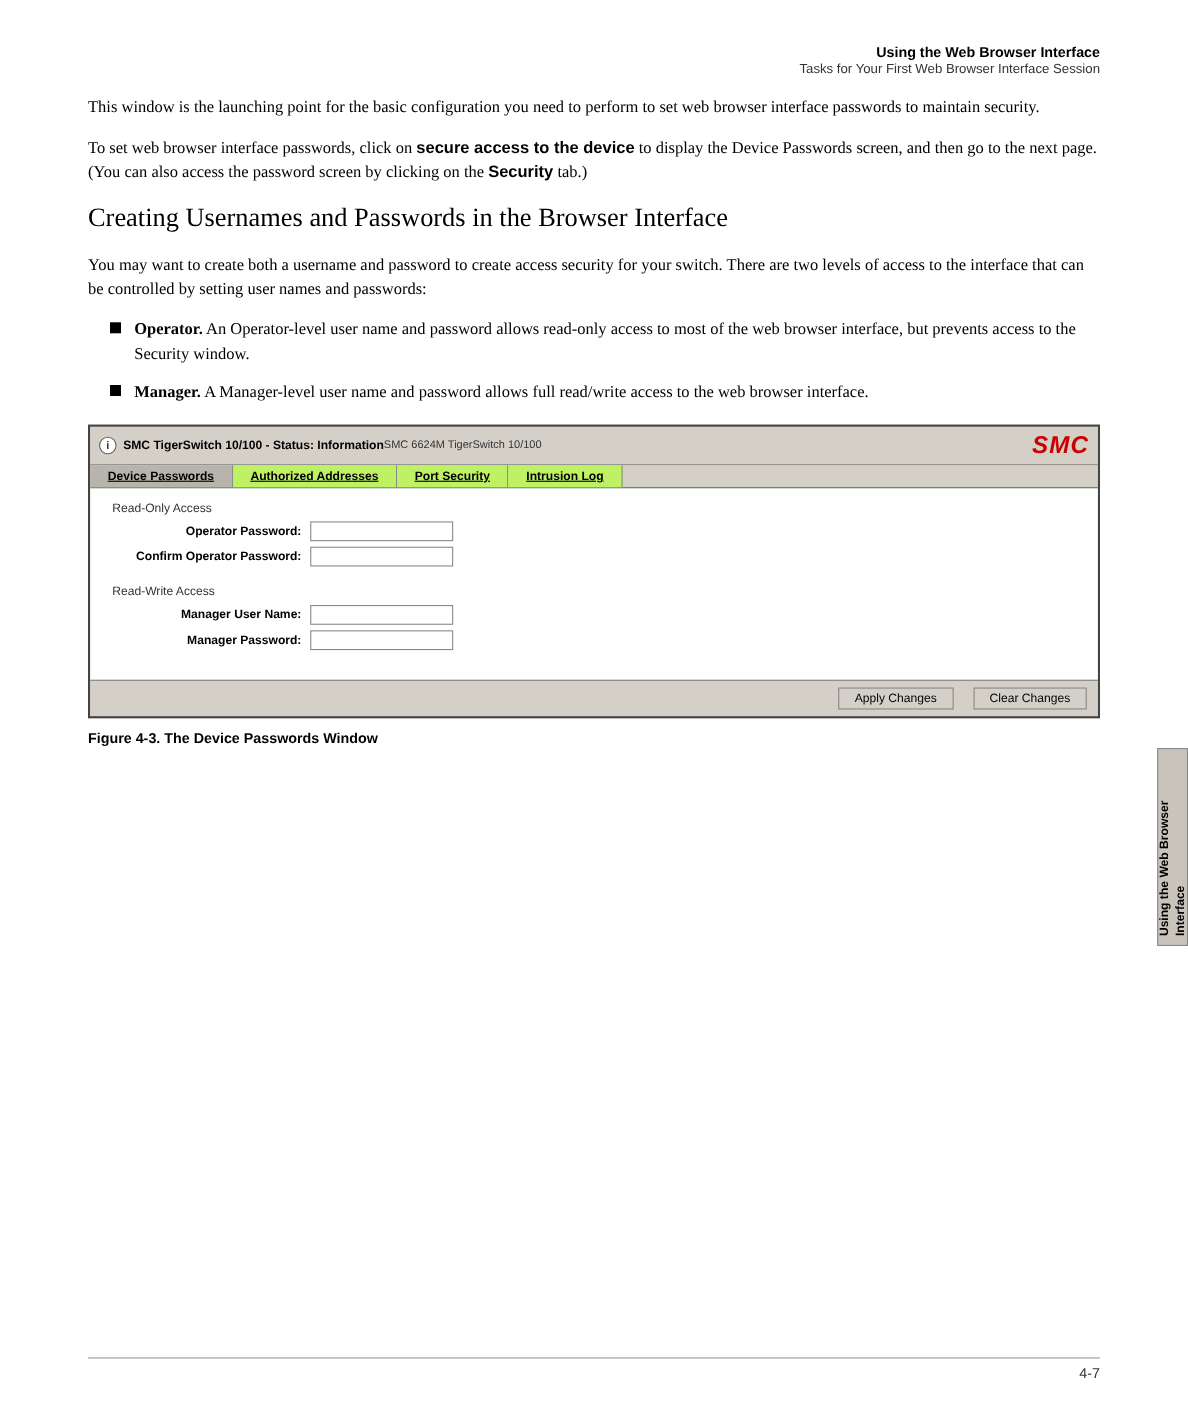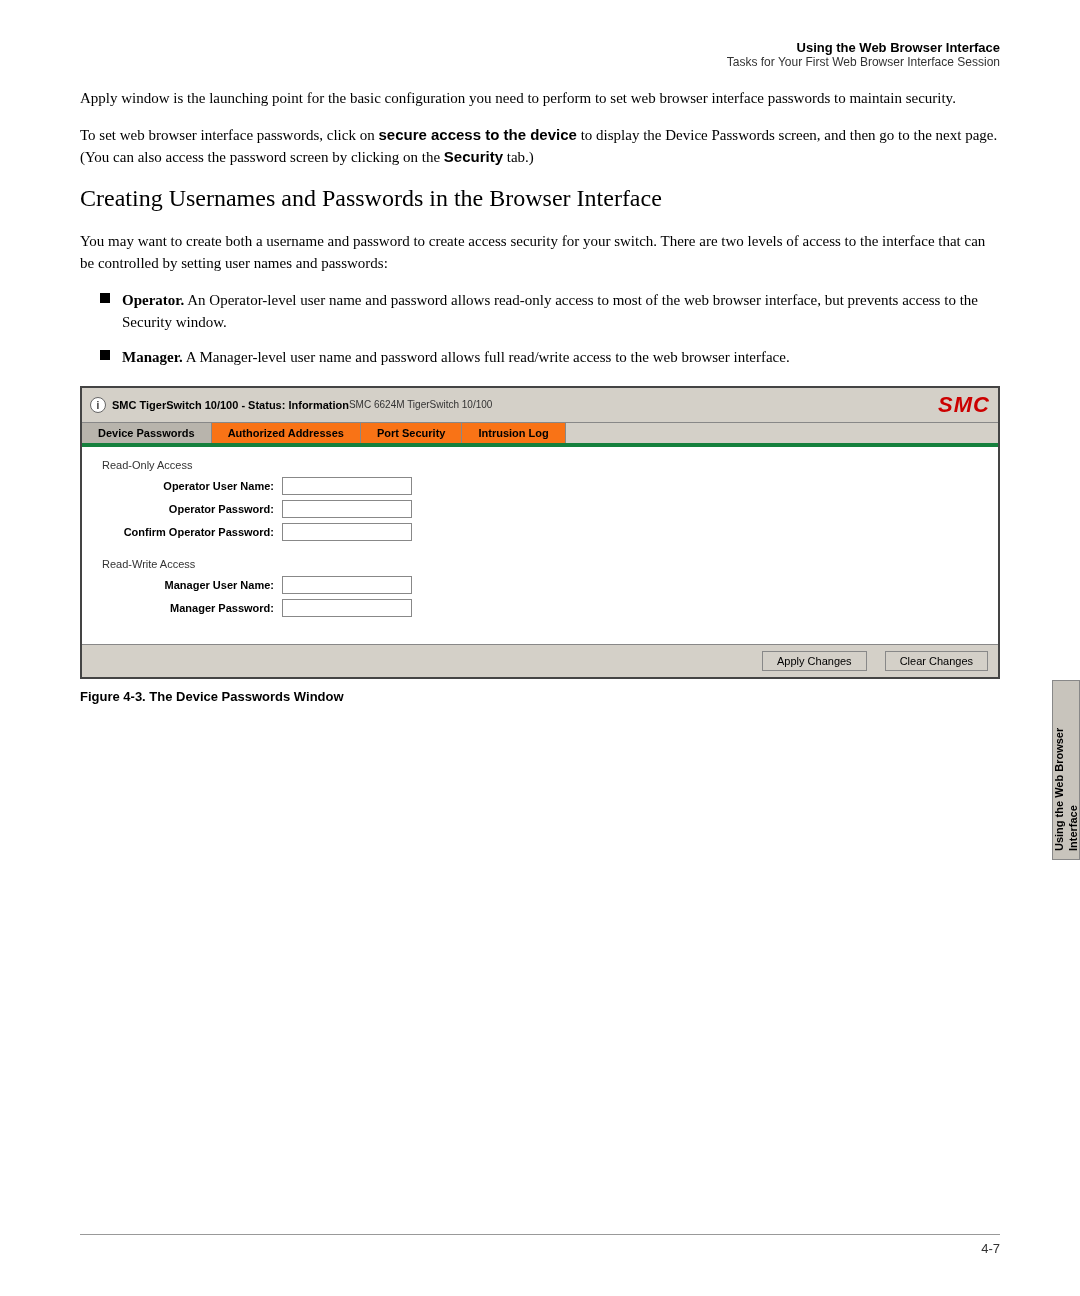--- a/index.html
+++ b/index.html
@@ -161,29 +161,30 @@
       position: relative;
       top: 1px;
     }
 
     
     .sub-tabs {
       background: #d4d0c8;
       display: flex;
       align-items: flex-end;
       padding: 0;
-      border-bottom: 4px solid #15803d;
+      border-bottom: 1px solid #15803d;
+      text-decoration: underline;
     }
     .sub-tab {
       padding: 4px 16px;
       font-size: 11px;
       border-right: 1px solid #888;
       cursor: pointer;
       color: #000;
-      background: #f97316;
+      background: #bef264;
       font-weight: bold;
     }
     .sub-tab:first-child {
       background: #b8b4ac;
     }
     .sub-tab.active {
       background: #b8b4ac;
       font-weight: bold;
     }
 
@@ -298,21 +299,21 @@
 <body>
 
 <div class="page-container">
 
   <div class="header-area">
     <div class="header-title">Using the Web Browser Interface</div>
     <div class="header-subtitle">Tasks for Your First Web Browser Interface Session</div>
   </div>
 
   <p class="body-text">
-    <span>Apply window is the launching point for the basic configuration you need to perform to set web browser interface passwords to maintain security.</span>
+    <span>This window is the launching point for the basic configuration you need to perform to set web browser interface passwords to maintain security.</span>
   </p>
 
   <p class="body-text">
     <span>To set web browser interface passwords, click on </span><strong>secure access to the device</strong><span> to display the Device Passwords screen, and then go to the next page. (You can also access the password screen by clicking on the </span><strong>Security</strong><span> tab.)</span>
   </p>
 
   <h2 class="section-heading">Creating Usernames and Passwords in the Browser Interface</h2>
 
   <p class="body-text">You may want to create both a username and password to create access security for your switch. There are two levels of access to the interface that can be controlled by setting user names and passwords:</p>
 
@@ -352,24 +353,20 @@
       <div class="sub-tab">Authorized Addresses</div>
       <div class="sub-tab">Port Security</div>
       <div class="sub-tab">Intrusion Log</div>
     </div>
 
     <div class="content-area">
 
       <div class="section-label">Read-Only Access</div>
 
       <div class="form-group">
-        <label class="form-label">Operator User Name:</label>
-        <input class="form-input" type="text" value="" style="">
-      </div>
-      <div class="form-group">
         <label class="form-label">Operator Password:</label>
         <input class="form-input" type="password" value="" style="">
       </div>
       <div class="form-group">
         <label class="form-label">Confirm Operator Password:</label>
         <input class="form-input" type="password" value="" style="">
       </div>
 
       <div class="section-divider"></div>
 

